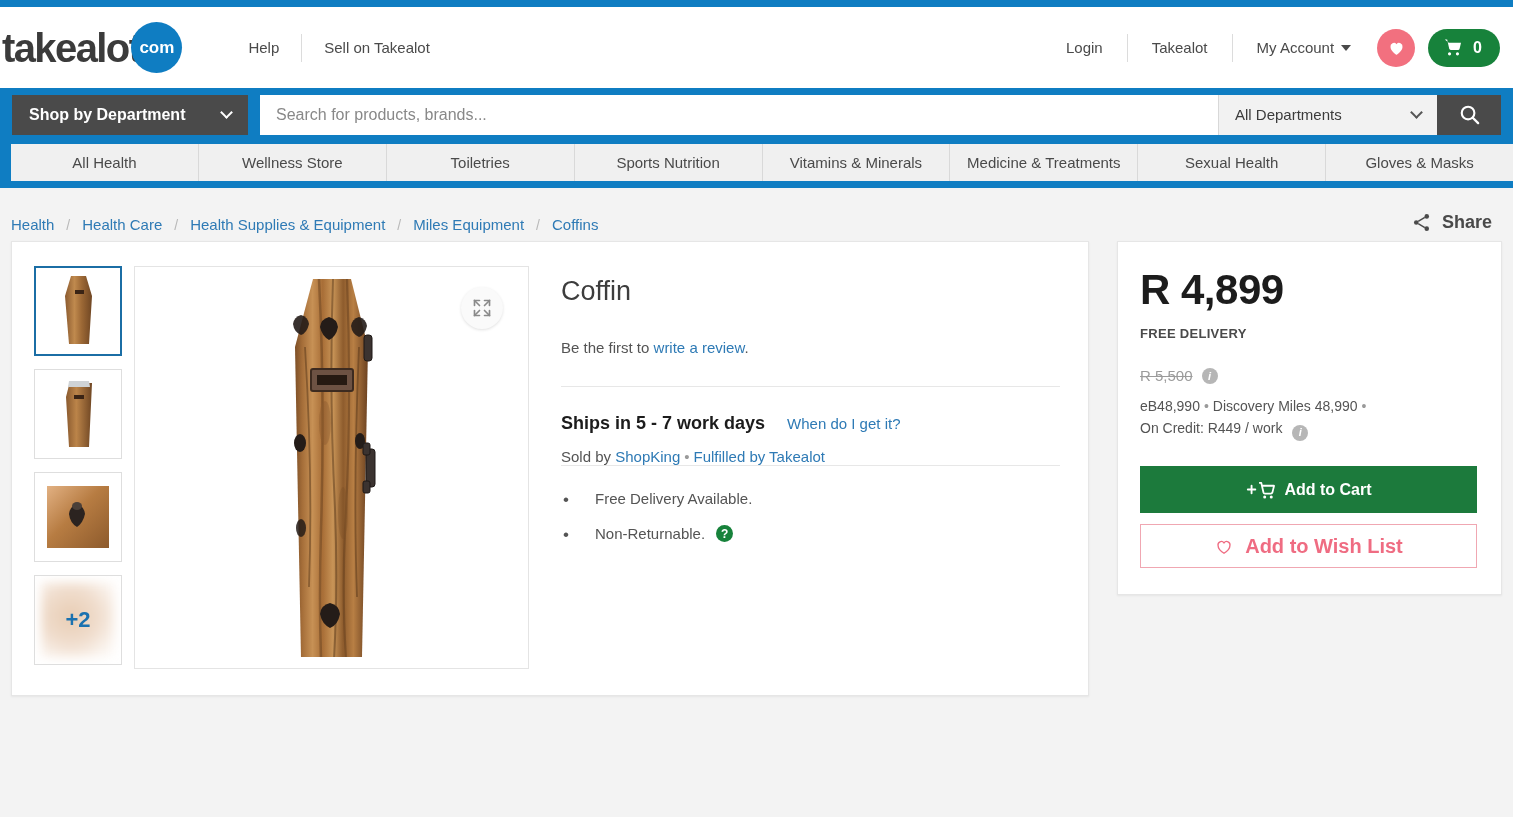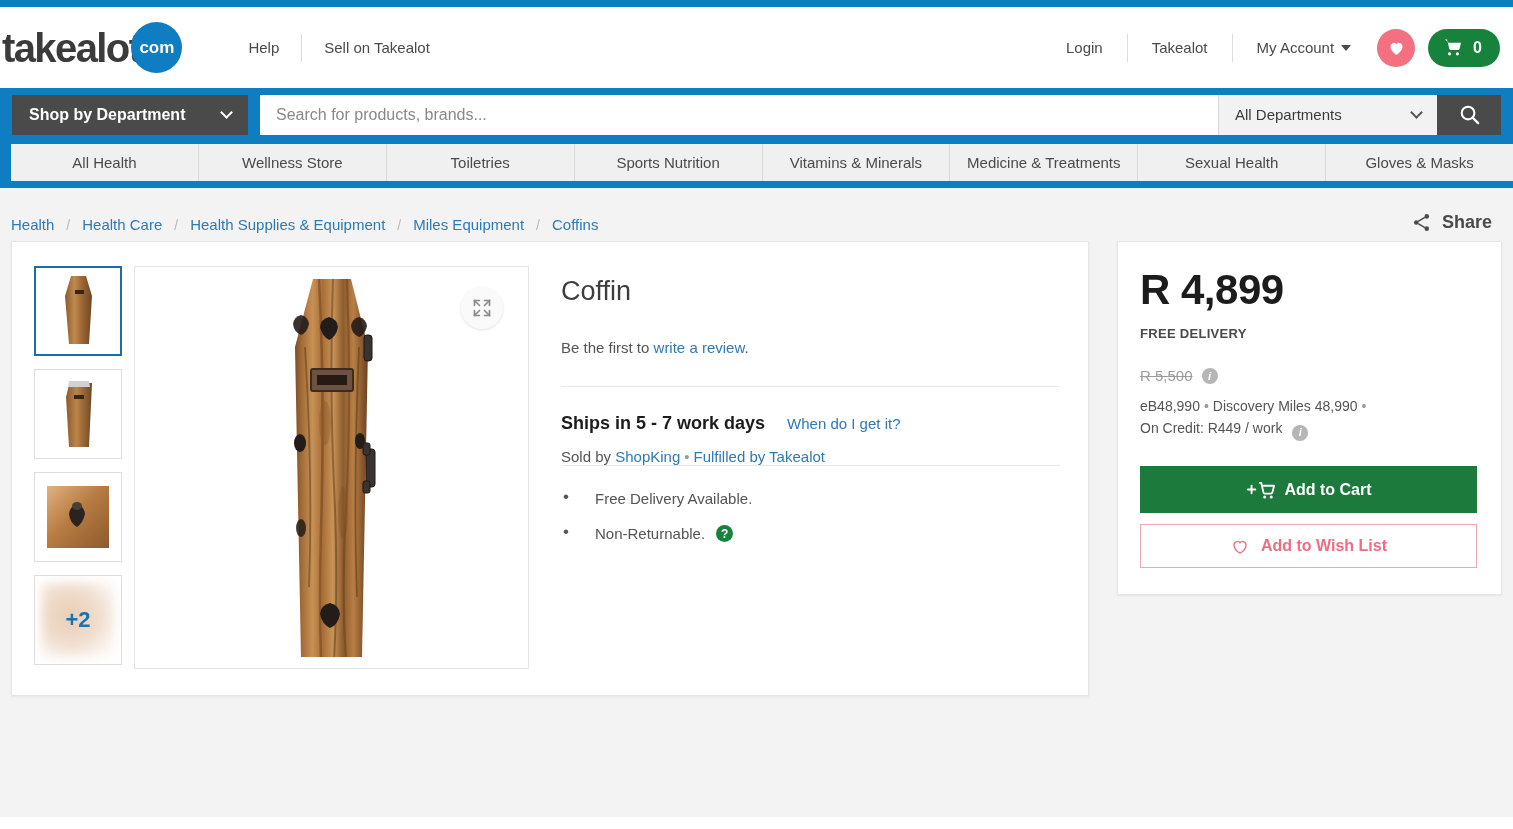--- a/index.html
+++ b/index.html
@@ -177,21 +177,21 @@
     display: flex; align-items: baseline; gap: 22px;
     margin-top: 26px; margin-bottom: 14px;
   }
   .ships { font-size: 18px; font-weight: bold; color: #1c1c1c; }
   .when { font-size: 15px; color: #2e7ab5; cursor: pointer; }
   .sold { font-size: 15px; color: #545454; }
   .dot-sep { color: #9a9a9a; padding: 0 4px; }
   .bullets { margin-top: 24px; list-style: none; }
   .bullets li {
     font-size: 15px; color: #545454; margin-bottom: 18px;
-    display: flex; align-items: flex-end; padding-left: 34px; position: relative;
+    display: flex; align-items: flex-start; padding-left: 34px; position: relative;
   }
   .bullets li::before {
     content: "•"; position: absolute; left: 2px; color: #555; font-size: 17px;
   }
   .help-icon {
     width: 17px; height: 17px; border-radius: 50%; background: #17823b;
     color: #fff; font-size: 12px; font-weight: bold; margin-left: 11px;
     display: inline-flex; align-items: center; justify-content: center;
     cursor: pointer;
   }
@@ -218,21 +218,21 @@
   .misc { font-size: 14px; color: #545454; margin-top: 11px; line-height: 1.6; }
   .misc .info-icon { vertical-align: -3px; margin-left: 6px; }
   .btn-cart {
     margin-top: 25px; width: 100%; height: 47px; background: #1c7a3c;
     border: none; color: #fff; font-size: 16px; font-weight: bold;
     display: flex; align-items: center; justify-content: center; gap: 9px;
     cursor: pointer; font-family: "Liberation Sans", sans-serif;
   }
   .btn-wish {
     margin-top: 11px; width: 100%; height: 44px; background: #fff;
-    border: 1px solid #f0a7b2; color: #ef6c82; font-size: 16px; font-weight: bold;
+    border: 1px solid #f0a7b2; color: #ef6c82; font-size: 20px; font-weight: bold;
     display: flex; align-items: center; justify-content: center; gap: 11px;
     cursor: pointer; font-family: "Liberation Sans", sans-serif;
   }
 
   
   .tabsbar {
     background: #fff; height: 60px; width: 100%;
     display: flex; align-items: flex-start; padding: 18px 0 0 0;
   }
 </style>

